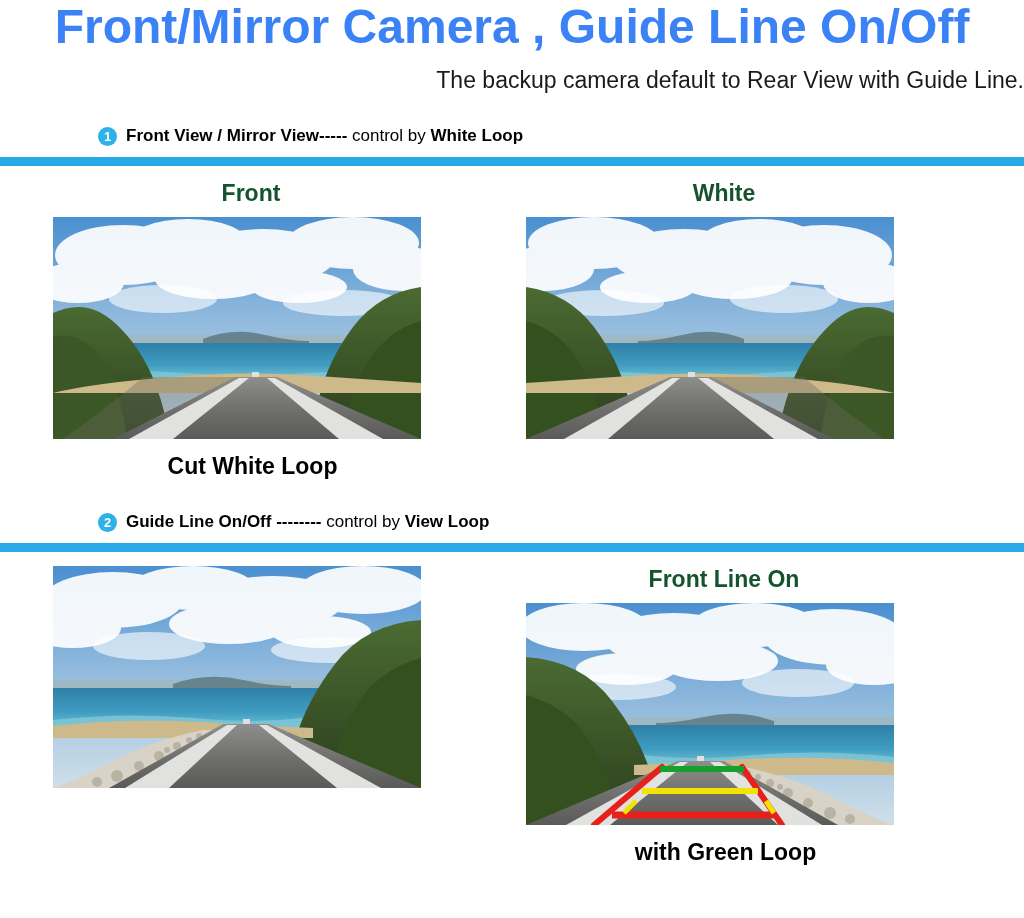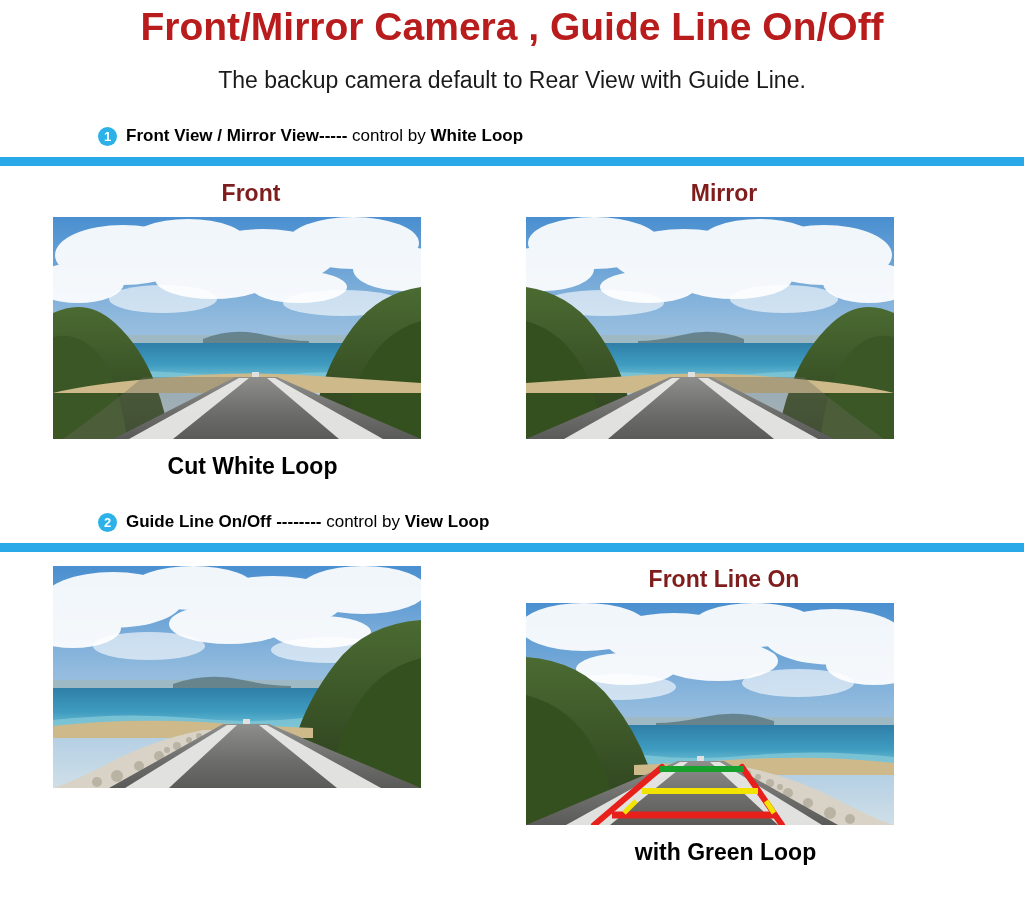--- a/index.html
+++ b/index.html
@@ -18,29 +18,29 @@
 
   .page {
     width: 1024px;
     height: 918px;
     position: relative;
   }
 
   
   .main-title {
     text-align: center;
-    color: #b91c1c;
-    font-size: 39px;
+    color: #3b82f6;
+    font-size: 48px;
     font-weight: bold;
     letter-spacing: 0px;
     margin: 4px 0 0 0;
     line-height: 46px;
   }
   .subtitle {
-    text-align: center;
+    text-align: right;
     font-size: 23px;
     color: #1a1a1a;
     margin-top: 16px;
     line-height: 28px;
   }
 
   
   .section-header {
     display: flex;
     align-items: center;
@@ -84,21 +84,21 @@
     margin-top: 14px;
   }
   .panel {
     width: 473px;
     text-align: center;
     position: relative;
   }
   .panel-top-label {
     font-size: 23px;
     font-weight: bold;
-    color: #7f1d1d;
+    color: #14532d;
     margin-bottom: 10px;
     margin-left: 29px;
   }
   .panel-bottom-label {
     font-size: 23px;
     font-weight: bold;
     color: #000;
     margin-top: 14px;
     padding-left: 32px;
   }
@@ -213,21 +213,21 @@
             <path d="M150 160 L182 160 L60 222 L10 222 q50 -36 80 -62 z" fill="#6b6b5f" opacity="0.35"></path>
 
             <rect x="199" y="155" width="7" height="5" fill="#e0e0e0"></rect>
           </g>
         </svg>
       </div>
       <div class="panel-bottom-label">Cut White Loop</div>
     </div>
 
     <div class="panel">
-      <div class="panel-top-label">Mirror</div>
+      <div class="panel-top-label">White</div>
       <div class="cam-wrap flip">
         <svg class="cam-svg" viewBox="0 0 368 222" preserveAspectRatio="none">
           <use href="#noop"></use>
           <g>
             <rect x="0" y="0" width="368" height="222" fill="url(#sky1)"></rect>
             <g fill="#ffffff" opacity="0.92">
               <ellipse cx="70" cy="38" rx="68" ry="30"></ellipse>
               <ellipse cx="135" cy="26" rx="60" ry="24"></ellipse>
               <ellipse cx="210" cy="40" rx="72" ry="28"></ellipse>
               <ellipse cx="300" cy="26" rx="66" ry="26"></ellipse>

